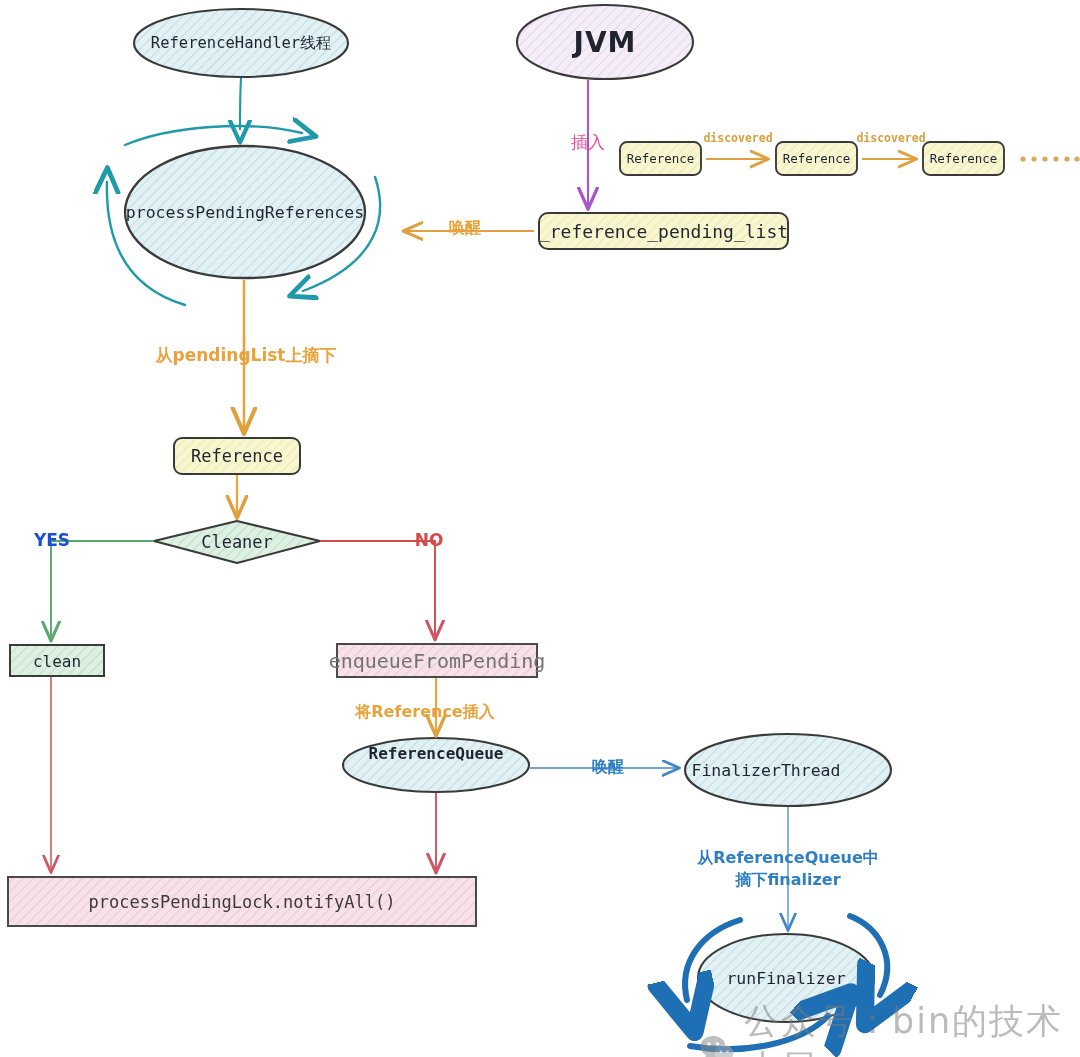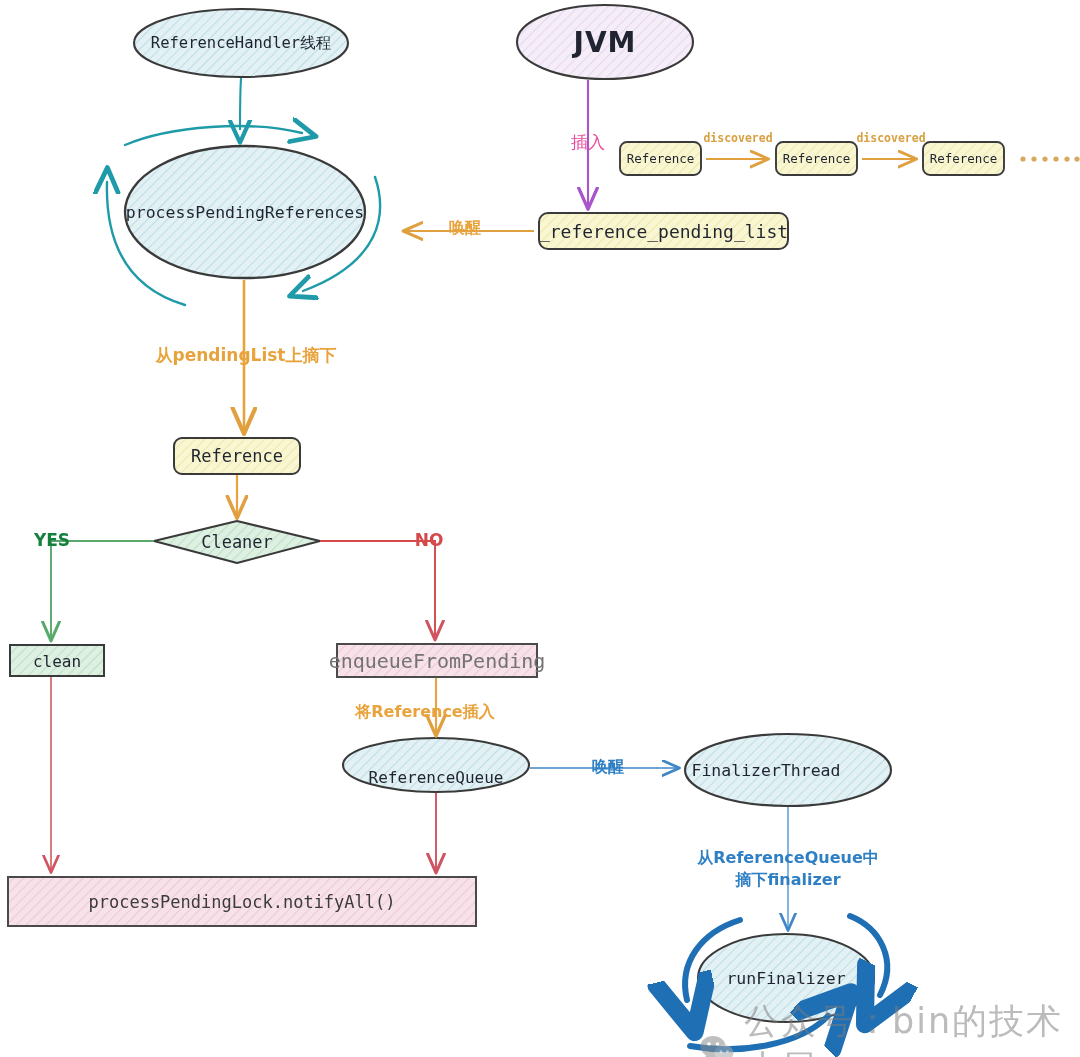--- a/index.html
+++ b/index.html
@@ -266,39 +266,39 @@
   <div class="node-label mono" style="left:923px; top:144px; width:81px; height:29px; font-size:12.5px;">Reference</div>
 
   <div class="node-label mono" style="left:174px; top:440px; width:126px; height:32px; font-size:17px;">Reference</div>
 
   <div class="node-label mono" style="left:177px; top:528px; width:120px; height:28px; font-size:17px;">Cleaner</div>
 
   <div class="node-label mono" style="left:10px; top:647px; width:94px; height:28px; font-size:16px;">clean</div>
 
   <div class="node-label mono" style="left:337px; top:646px; width:200px; height:29px; font-size:20px; color:#737373;">enqueueFromPending</div>
 
-  <div class="node-label mono" style="left:346px; top:764px; width:180px; height:26px; font-size:16px;">ReferenceQueue</div>
+  <div class="node-label mono" style="left:346px; top:740px; width:180px; height:26px; font-size:16px;font-weight:bold;">ReferenceQueue</div>
 
   <div class="node-label mono" style="left:668px; top:757px; width:196px; height:26px; font-size:16.5px;">FinalizerThread</div>
 
   <div class="node-label mono" style="left:700px; top:965px; width:172px; height:26px; font-size:16.5px;">runFinalizer</div>
 
   <div class="node-label mono" style="left:8px; top:887px; width:468px; height:30px; font-size:17px; color:#3b3b3b;">processPendingLock.notifyAll()</div>
 
   <div class="edge-label sans" style="left:556px; top:131px; width:64px; height:24px; font-size:17px; color:#ec4899; font-weight:400;">插入</div>
 
   <div class="edge-label sans" style="left:434px; top:217px; width:62px; height:22px; font-size:16px; color:#e8a33d; font-weight:600;">唤醒</div>
 
   <div class="edge-label mono" style="left:700px; top:128px; width:76px; height:20px; font-size:11.5px; color:#d8a040; font-weight:700;">discovered</div>
 
   <div class="edge-label mono" style="left:853px; top:128px; width:76px; height:20px; font-size:11.5px; color:#d8a040; font-weight:700;">discovered</div>
 
   <div class="edge-label sans" style="left:140px; top:343px; width:212px; height:26px; font-size:17px; color:#e8a33d; font-weight:600;">从pendingList上摘下</div>
 
-  <div class="edge-label sans" style="left:28px; top:530px; width:48px; height:22px; font-size:17px; color:#15803d; font-weight:600;">YES</div>
+  <div class="edge-label sans" style="left:28px; top:530px; width:48px; height:22px; font-size:17px; color:#1d4ed8; font-weight:600;">YES</div>
 
   <div class="edge-label sans" style="left:409px; top:530px; width:40px; height:22px; font-size:17px; color:#d44a4a; font-weight:600;">NO</div>
 
   <div class="edge-label sans" style="left:340px; top:700px; width:170px; height:24px; font-size:16px; color:#e8a33d; font-weight:600;">将Reference插入</div>
 
   <div class="edge-label sans" style="left:578px; top:756px; width:60px; height:22px; font-size:16px; color:#2f7fc4; font-weight:600;">唤醒</div>
 
   <div class="edge-label sans" style="left:688px; top:846px; width:200px; height:24px; font-size:16px; color:#2f7fc4; font-weight:600;">从ReferenceQueue中</div>
   <div class="edge-label sans" style="left:688px; top:868px; width:200px; height:24px; font-size:16px; color:#2f7fc4; font-weight:600;">摘下finalizer</div>
 

